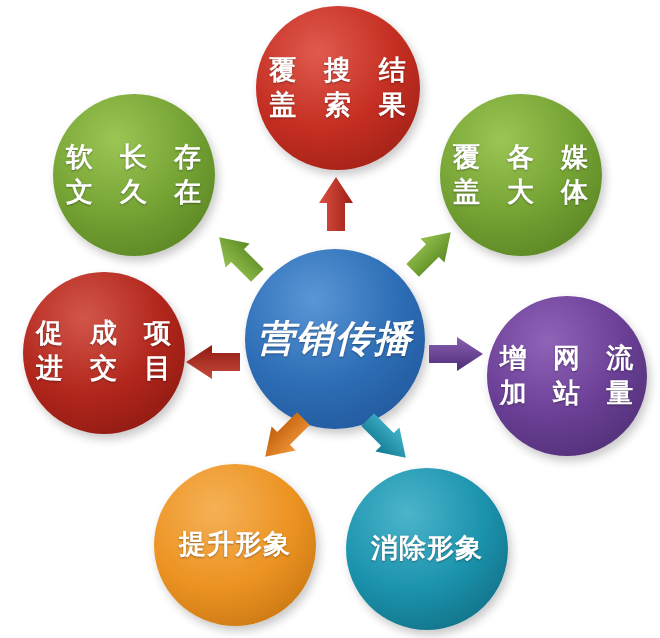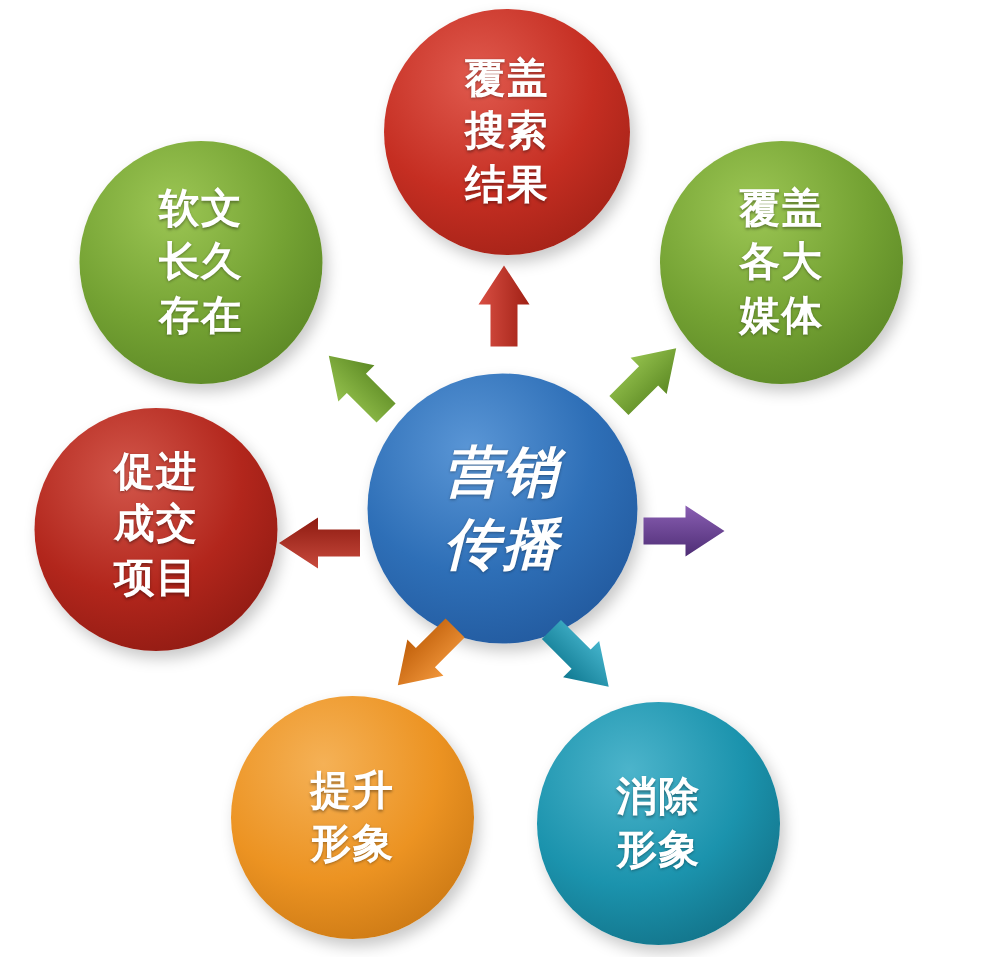--- a/index.html
+++ b/index.html
@@ -8,40 +8,40 @@
     width: 660px;
     height: 638px;
     background: #ffffff;
     overflow: hidden;
     font-family: "Liberation Sans", "DejaVu Sans", sans-serif;
   }
   .circle {
     position: absolute;
     border-radius: 50%;
     display: flex;
-    flex-direction: column;
+    flex-direction: row;
     align-items: center;
     justify-content: center;
     color: #fff;
     font-weight: bold;
     text-align: center;
     text-shadow: 0 1px 2px rgba(0,0,0,0.35);
     box-shadow: 3px 5px 10px rgba(0,0,0,0.22);
   }
   .circle .ln { line-height: 1.3; }
 
   
   .node { width: 162px; height: 162px; font-size: 27px; letter-spacing: 1px; }
   .node-top          { left: 256px; top: 6px;   width: 164px; height: 164px; }
   .node-top-left     { left: 53px;  top: 94px; text-align: center;  }
   .node-top-right    { left: 440px; top: 94px;  }
   .node-left         { left: 23px;  top: 272px; font-family: Liberation Mono, monospace; }
   .node-right        { left: 487px; top: 296px; width: 160px; height: 160px; }
   .node-bottom-left  { left: 154px; top: 464px; }
-  .node-bottom-right { left: 358px; top: 468px; }
+  .node-bottom-right { left: 346px; top: 468px; }
 
   
   .node-center {
     left: 245px; top: 249px;
     width: 180px; height: 180px;
     font-size: 37px; letter-spacing: 2px;
   }
   .node-center .ln { line-height: 1.3; font-style: italic; }
 
   
@@ -70,20 +70,25 @@
     <span class="ln">搜索</span>
     <span class="ln">结果</span>
   </div>
 
   <div class="circle node node-top-right c-green">
     <span class="ln">覆盖</span>
     <span class="ln">各大</span>
     <span class="ln">媒体</span>
   </div>
 
+  <div class="circle node node-right c-purple">
+    <span class="ln">增加</span>
+    <span class="ln">网站</span>
+    <span class="ln">流量</span>
+  </div>
 
   <div class="circle node node-bottom-right c-teal">
     <span class="ln">消除</span>
     <span class="ln">形象</span>
   </div>
 
   <div class="circle node node-bottom-left c-orange">
     <span class="ln">提升</span>
     <span class="ln">形象</span>
   </div>

